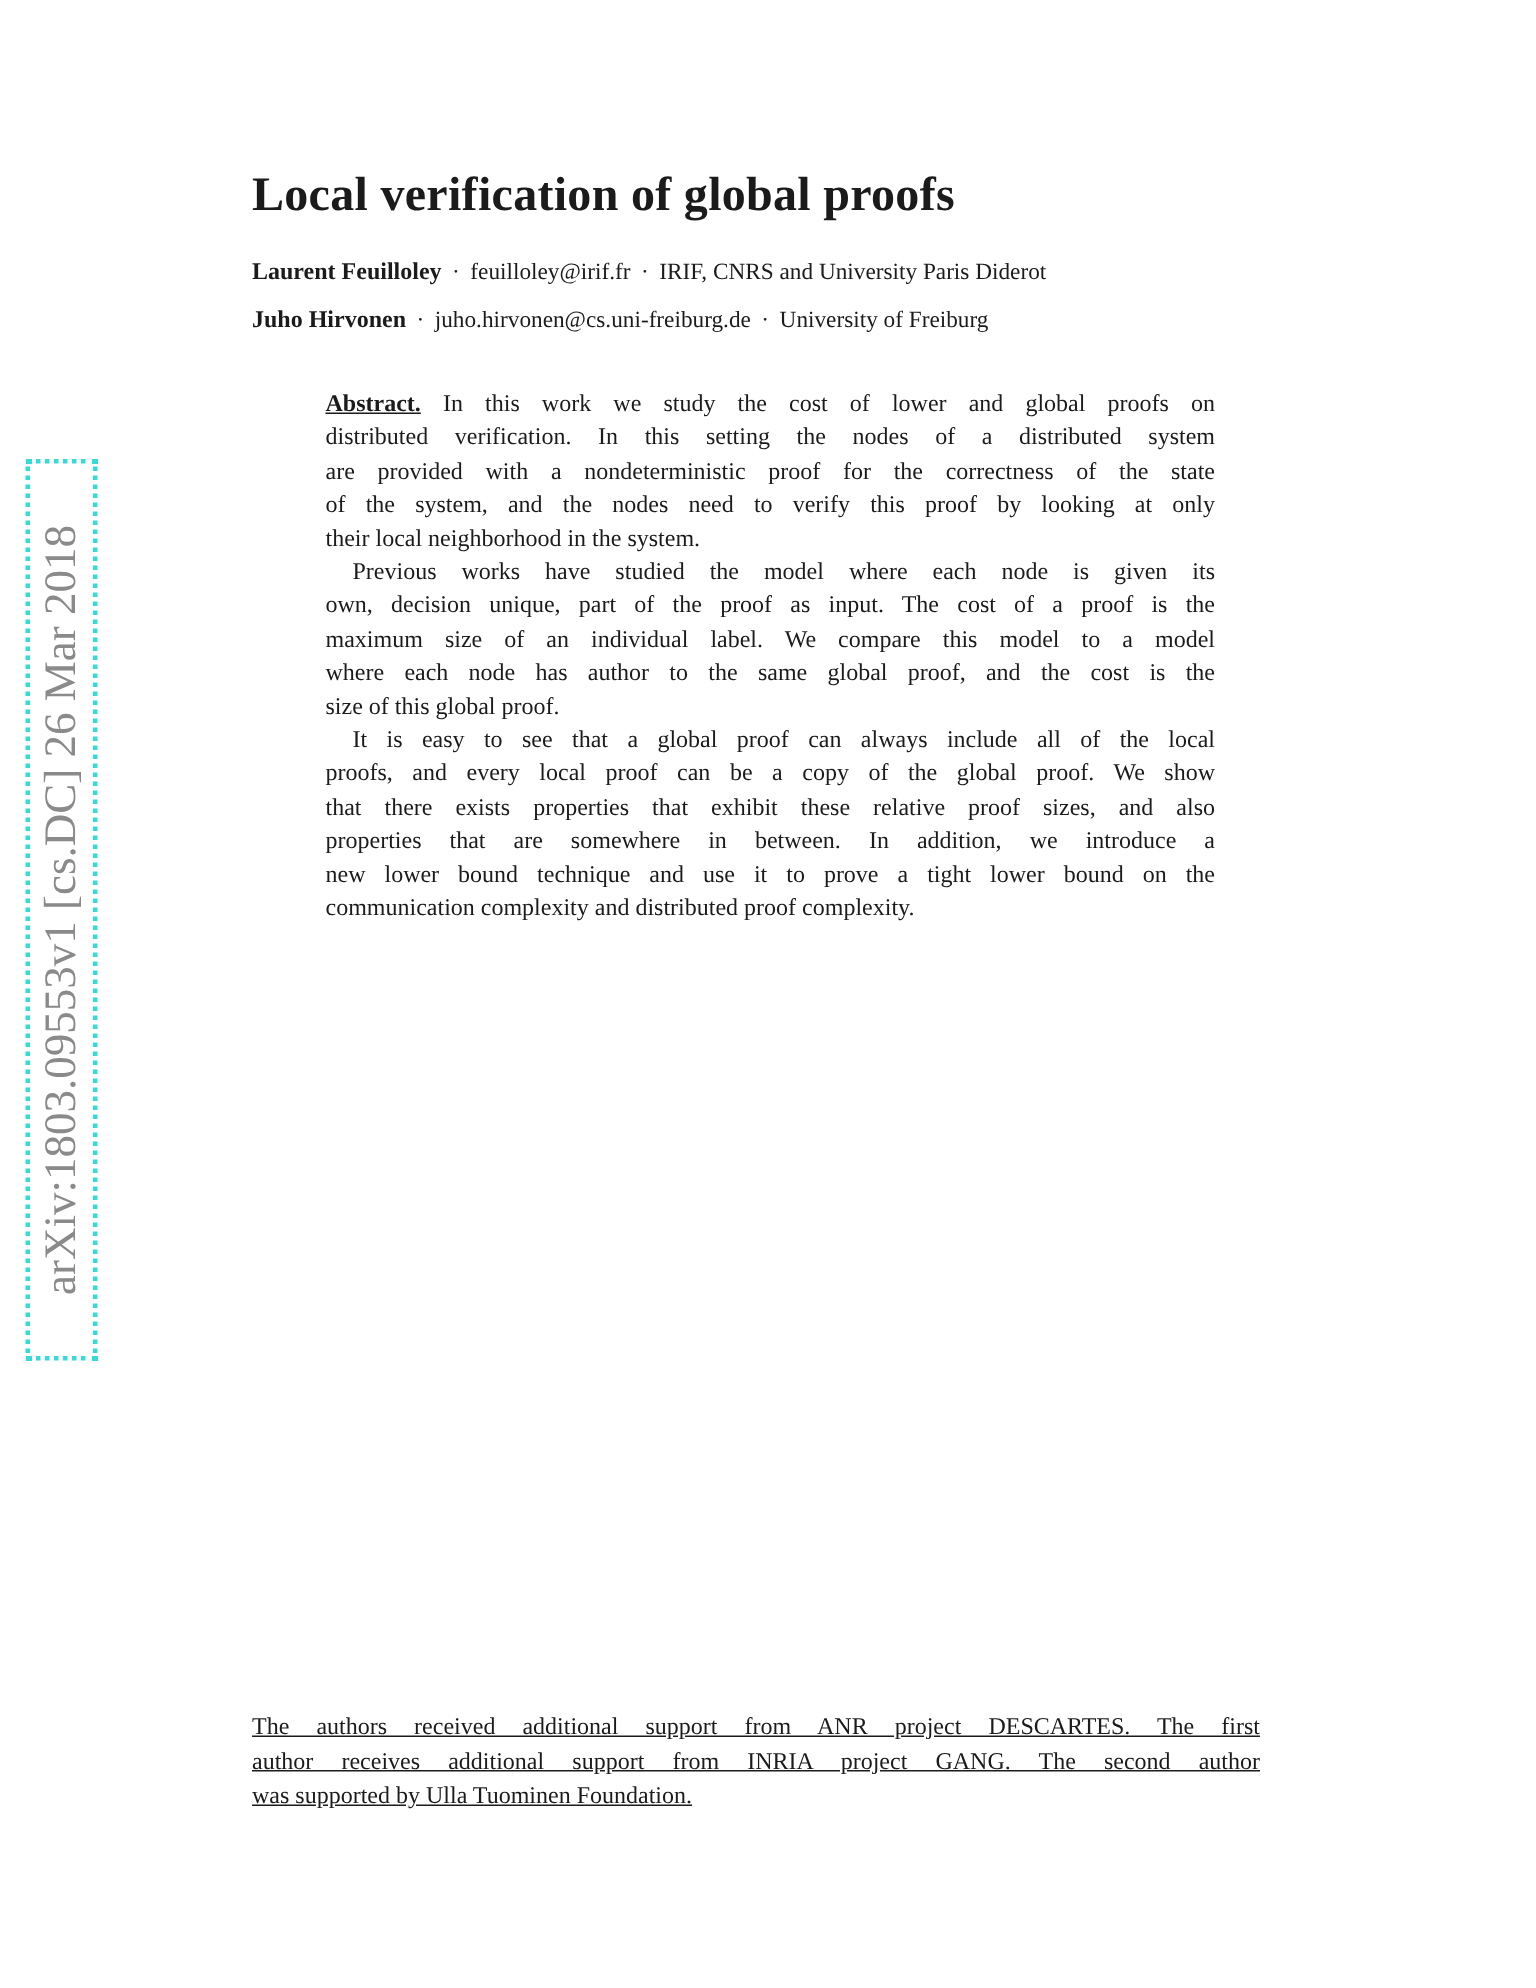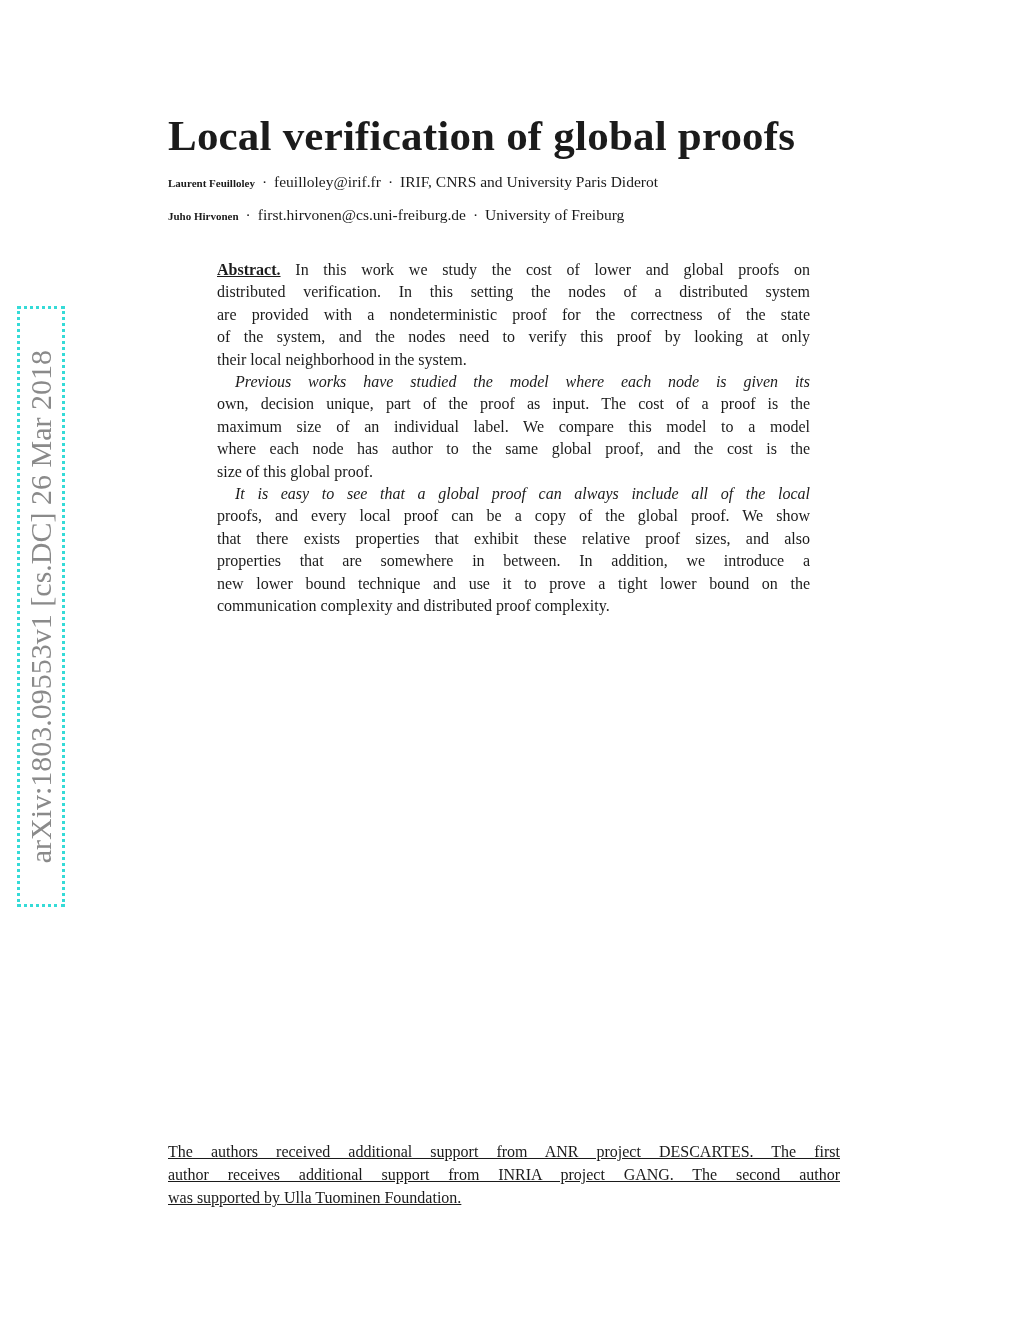--- a/index.html
+++ b/index.html
@@ -9,44 +9,44 @@
     font-family: "Liberation Serif", "DejaVu Serif", serif;
     color: #1b1b1b;
     overflow: hidden;
     position: relative;
   }
   .page { position: relative; width: 1024px; height: 1325px; }
 
   
   .paper-title {
     position: absolute; left: 168px; top: 111px;
-    font-size: 43px; font-weight: bold; letter-spacing: 0.2px;
+    font-size: 32px; font-weight: bold; letter-spacing: 0.2px;
     white-space: nowrap;
     text-align: center;
   }
 
   
   .authors { position: absolute; left: 168px; top: 166px; }
   .author-line { font-size: 15.5px; line-height: 32px; white-space: nowrap; }
-  .author-name { font-weight: bold; font-size: 11px; }
+  .author-name { font-weight: bold; font-size: 16px; }
   .dot-sep { display: inline-block; margin: 0 7px; color: #1b1b1b; }
 
   
   .abstract {
     position: absolute; left: 217px; top: 259px; width: 593px;
     font-size: 16px;
   }
   .line {
     line-height: 22.4px;
     text-align: justify;
     text-align-last: justify;
     white-space: normal;
   }
   .lines .line:last-child { text-align-last: left; }
-  .para-indent .lines .line:first-child { text-indent: 18px; font-style: italic; }
+  .para-indent .lines .line:first-child { text-indent: 18px; }
   .abstract-label { font-weight: bold; text-decoration: underline; }
 
   
   .arxiv-strip {
     position: absolute; left: 17px; top: 306px;
     width: 48px; height: 601px;
     border: 3px dotted #35dbd7;
     display: flex; align-items: center; justify-content: center;
   }
   .arxiv-text {
@@ -75,21 +75,21 @@
     <span class="arxiv-text">arXiv:1803.09553v1 [cs.DC] 26 Mar 2018</span>
   </div>
 
   <h1 class="paper-title">Local verification of global proofs</h1>
 
   <div class="authors">
     <div class="author-line">
       <span class="author-name">Laurent Feuilloley</span><span class="dot-sep">·</span><span class="author-email">feuilloley@irif.fr</span><span class="dot-sep">·</span><span class="author-affiliation">IRIF, CNRS and University Paris Diderot</span>
     </div>
     <div class="author-line">
-      <span class="author-name">Juho Hirvonen</span><span class="dot-sep">·</span><span class="author-email">first.hirvonen@cs.uni-freiburg.de</span><span class="dot-sep">·</span><span class="author-affiliation">University of Freiburg</span>
+      <span class="author-name">Juho Hirvonen</span><span class="dot-sep">·</span><span class="author-email">juho.hirvonen@cs.uni-freiburg.de</span><span class="dot-sep">·</span><span class="author-affiliation">University of Freiburg</span>
     </div>
   </div>
 
   <div class="abstract">
     <div class="para">
       <div class="line">
         <span class="abstract-label">Abstract.</span> <span>In this work we study the cost of lower and global proofs on</span>
       </div>
       <div class="lines">
           <div class="line">distributed verification. In this setting the nodes of a distributed system</div>

